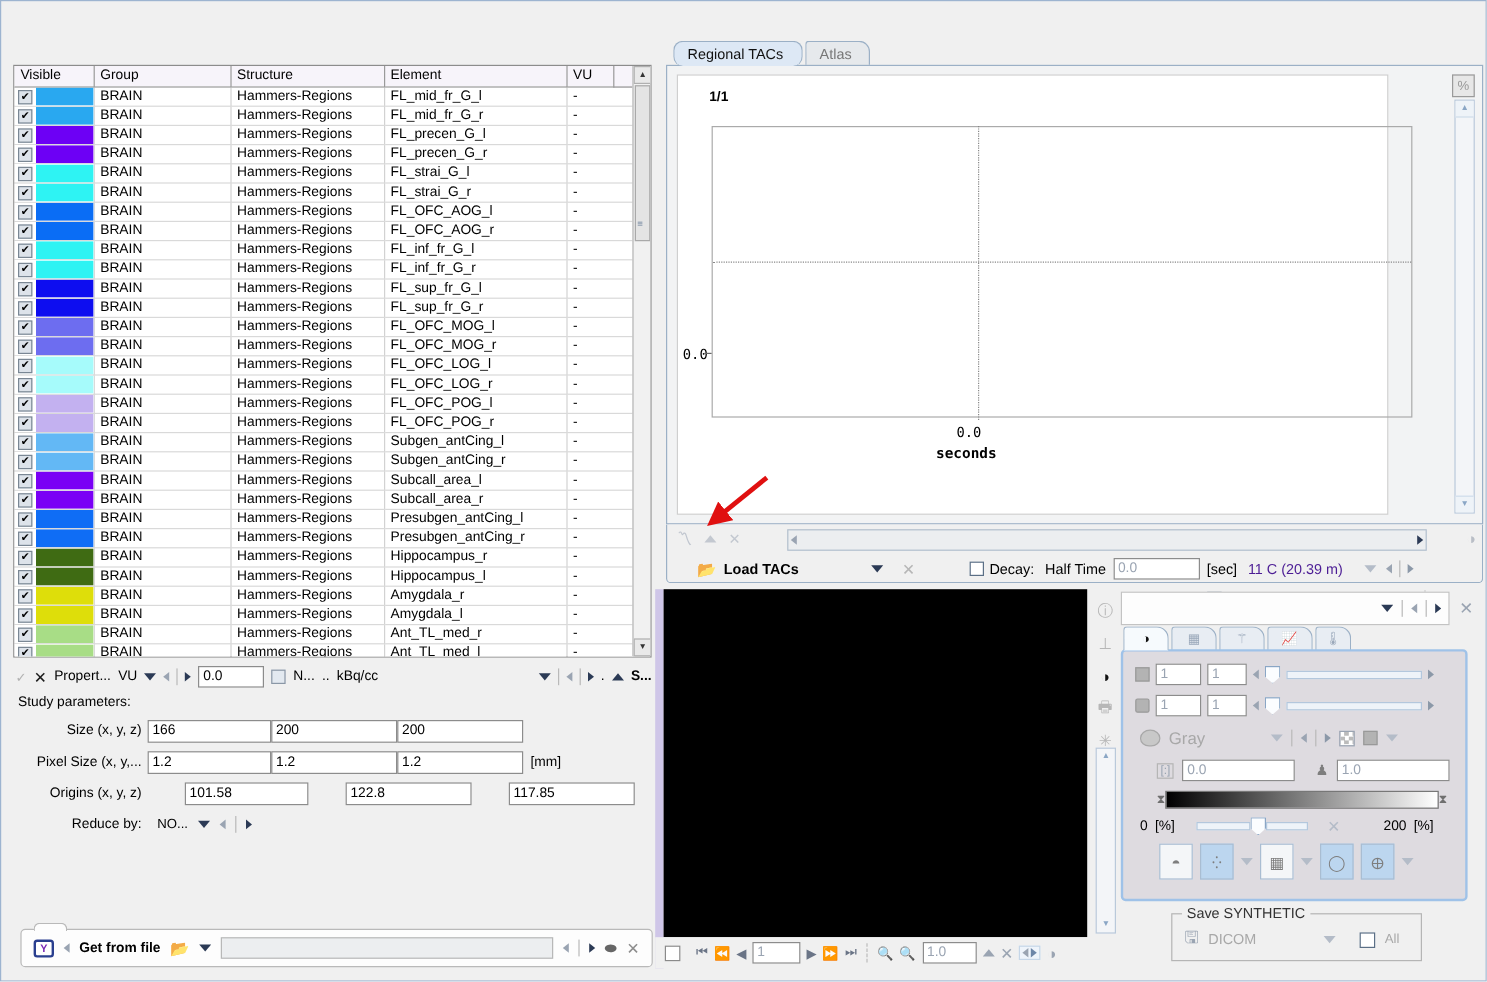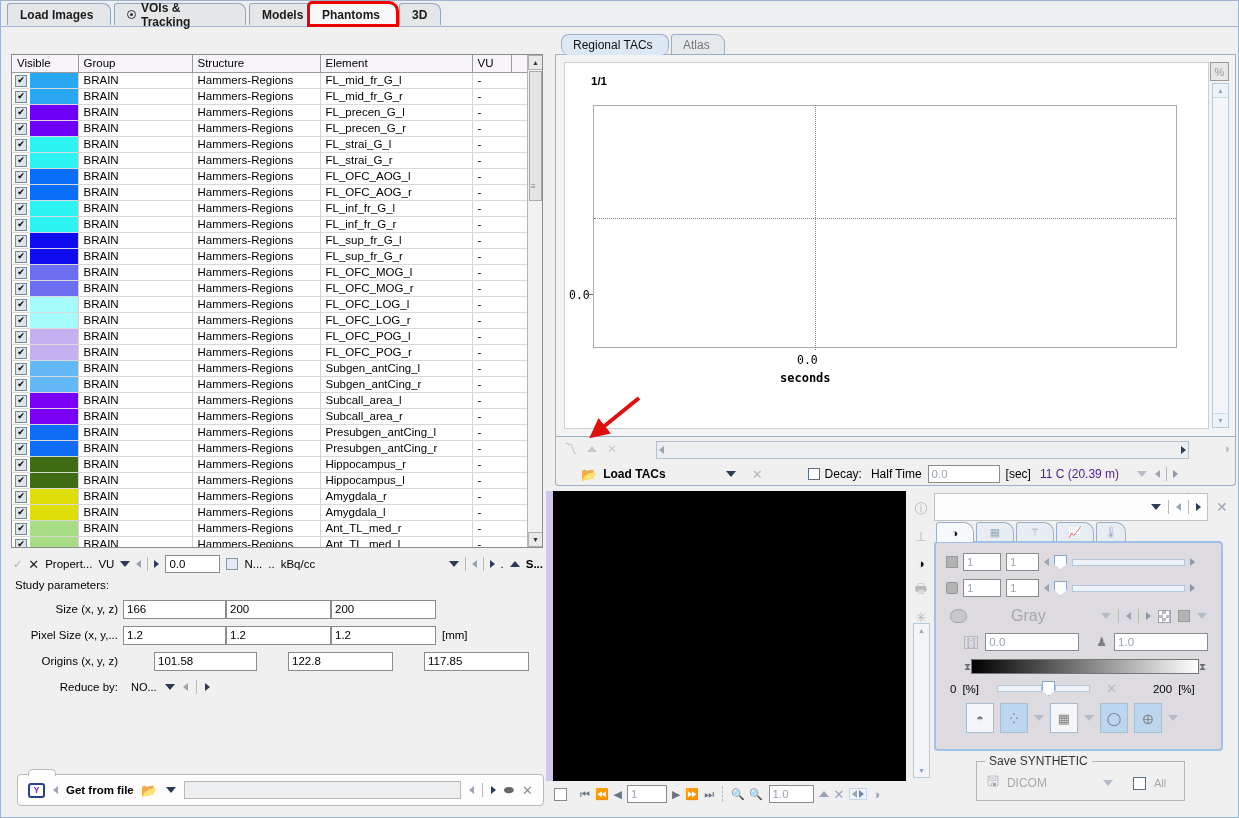--- a/index.html
+++ b/index.html
@@ -211,21 +211,21 @@
     border: 1px solid #9bb0c6; border-bottom: none;
     border-radius: 3px 9px 0 0;
     background: #e6e9ec; color: #777;
   }
   .ctab.sel { background: #dde8f5; color: #111; z-index: 2; }
   .chart-body {
     position: absolute; left: 0; top: 20px; width: 681px; height: 383px;
     background: #f2f3f4; border: 1px solid #9bb0c6;
   }
   .plot-area {
-    position: absolute; left: 8px; top: 7px; width: 645px; height: 367px;
+    position: absolute; left: 8px; top: 7px; width: 593px; height: 367px;
     background: #fff; border: 1px solid #cfcfcf;
   }
   .plot-count { position: absolute; left: 26px; top: 12px; font-size: 11.5px; font-weight: bold; }
   .plot-frame {
     position: absolute; left: 28px; top: 42px; width: 584px; height: 243px;
     border: 1px solid #aaa;
   }
   .grid-h {
     position: absolute; left: 0; top: 112px; width: 100%; height: 0;
     border-top: 1px dotted #888;
@@ -357,38 +357,20 @@
   .save-legend {
     position: absolute; left: 8px; top: -8px; background: #f0f0f0; padding: 0 4px;
     font-size: 12px; color: #333;
   }
 </style>
 </head>
 <body>
 
 <div id="app">
 
-  <div class="tabbar">
-    <div class="tab" style="left:6px;width:104px;">
-      <span>Load Images</span>
-    </div>
-    <div class="tab" style="left:113px;width:132px;">
-      <span class="dot-icon"></span>
-      <span>VOIs &amp; Tracking</span>
-    </div>
-    <div class="tab" style="left:248px;width:66px;">
-      <span>Models</span>
-    </div>
-    <div class="tab sel highlight" style="left:308px;width:88px;">
-      <span>Phantoms</span>
-    </div>
-    <div class="tab" style="left:398px;width:42px;">
-      <span>3D</span>
-    </div>
-  </div>
 
   <div class="left-panel">
 
     <div class="table-wrap">
       <table class="vois">
         <colgroup>
           <col class="c-vis">
             <col class="c-grp">
             <col class="c-str">
             <col class="c-ele">
@@ -946,21 +928,21 @@
         <input class="tf ghost" style="width: 38px;" value="1">
         <input class="tf ghost" style="width: 33px;" value="1">
         <span class="tri-l"></span>
         <span class="slider-knob"></span>
         <span class="slider-track" style="width:113px;"></span>
         <span class="tri-r" style="border-left-color:#8b98a8;"></span>
       </div>
 
       <div class="setrow" style="left:14px;top:64px;gap:7px;">
         <span style="width:17px;height:14px;border-radius:50% 50% 45% 45%;background:#c8c8c8;border:1px solid #a8a8a8;"></span>
-        <span class="graytxt" style="font-size:16px;margin-left:37px;">Gray</span>
+        <span class="graytxt" style="font-size:14px;">Gray</span>
         <span class="tri-d" style="margin-left:48px;border-top-color:#b4bcc8;"></span>
         <span class="sep-v"></span>
         <span class="tri-l"></span>
         <span class="sep-v"></span>
         <span class="tri-r" style="border-left-color:#8b98a8;"></span>
         <span style="width:13px;height:13px;border:1px solid #9aa4b2;background:repeating-conic-gradient(#bbb 0 25%, #fff 0 50%) 0 0/7px 7px;"></span>
         <span class="sq-ico"></span>
         <span class="tri-d" style="border-top-color:#b4bcc8;"></span>
       </div>
 

